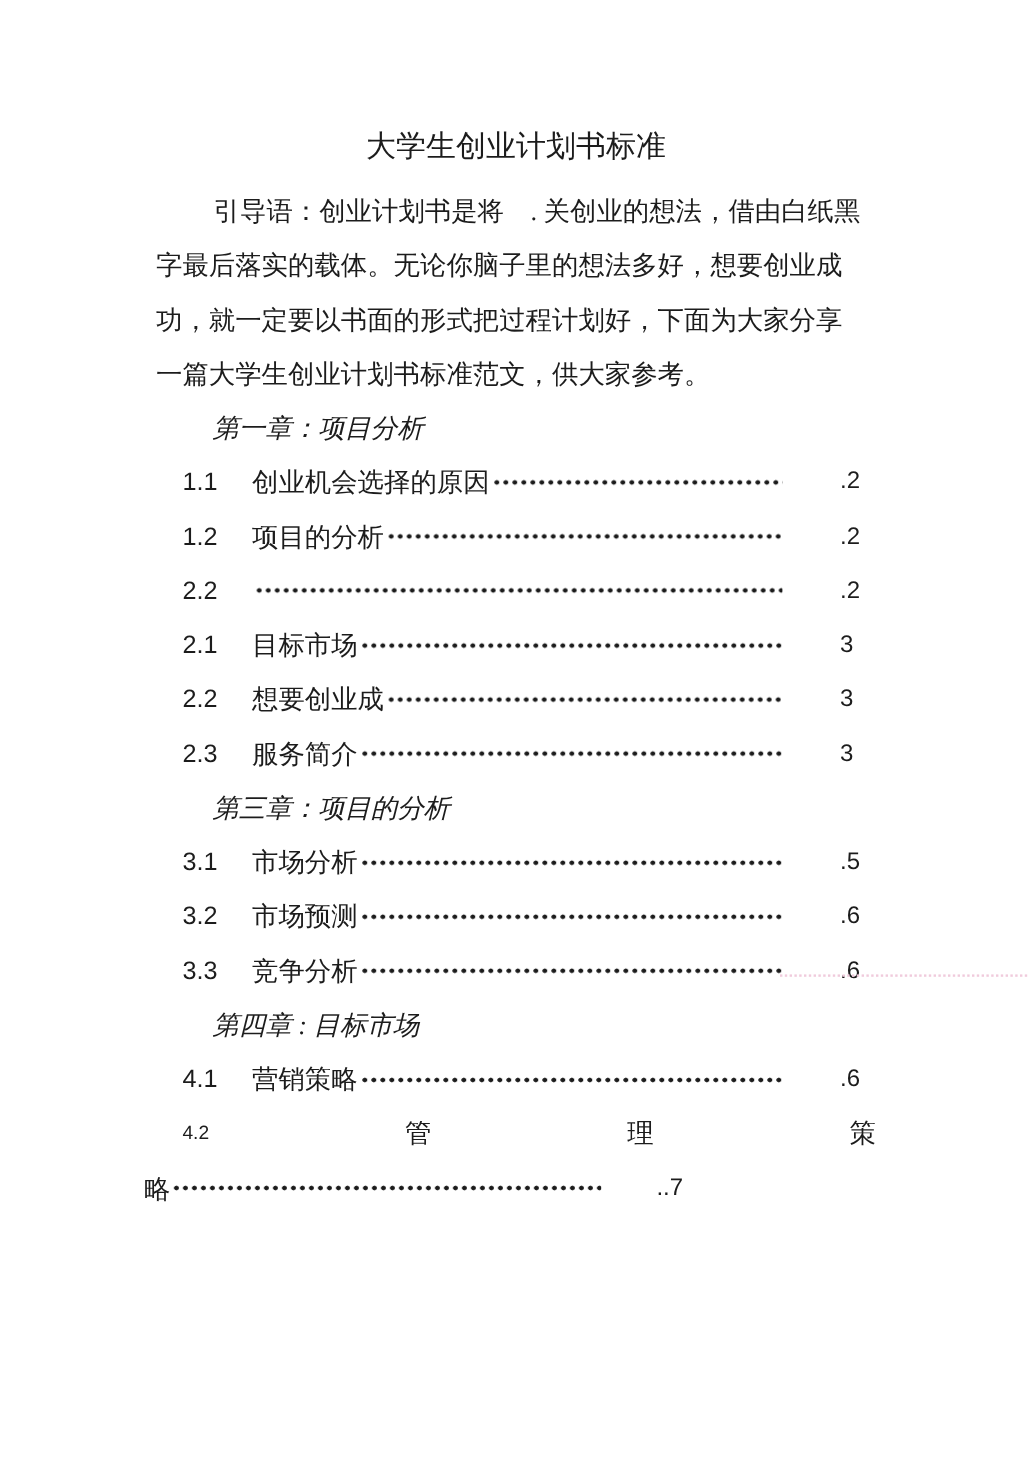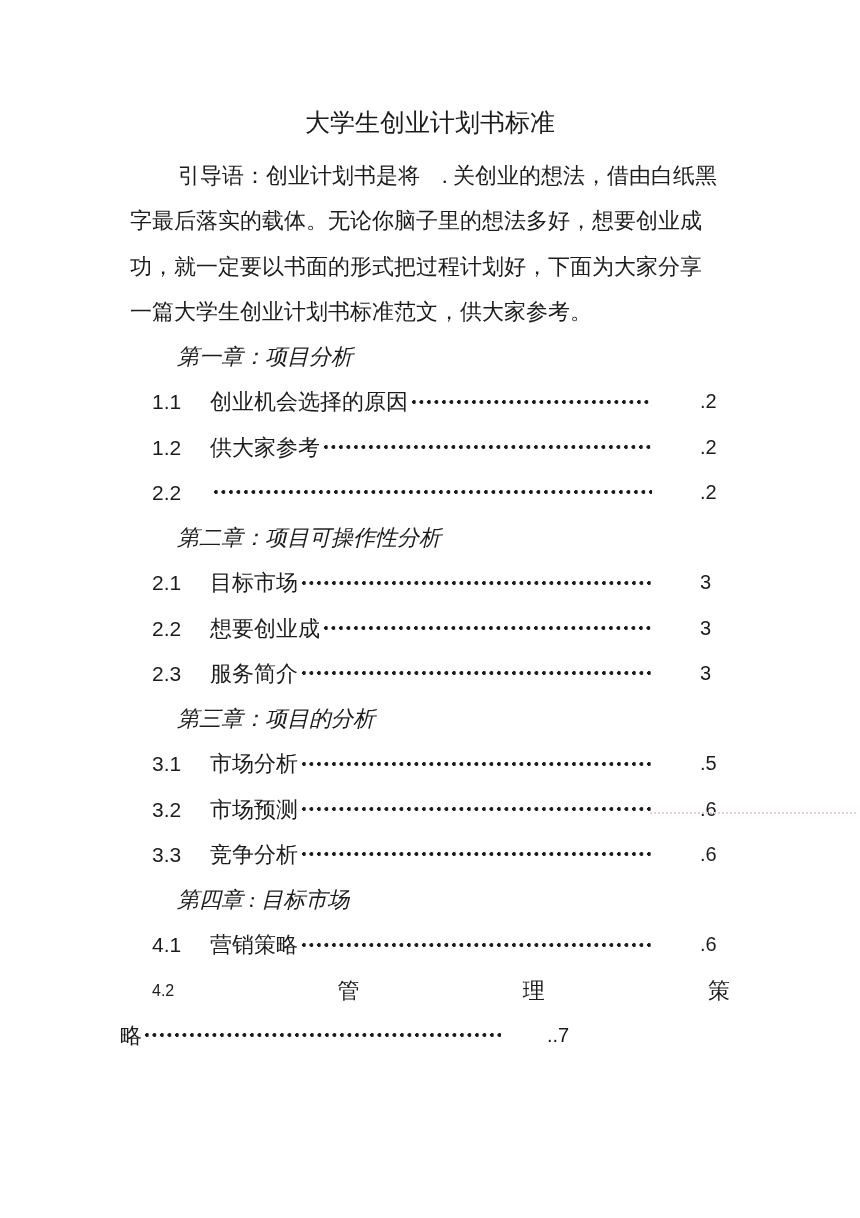--- a/index.html
+++ b/index.html
@@ -123,32 +123,31 @@
 
     <div class="line item">
       <span class="num">1.1</span>
       <span class="t">创业机会选择的原因</span>
       <span class="leader"></span>
       <span class="pg">.2</span>
     </div>
 
     <div class="line item">
       <span class="num">1.2</span>
-      <span class="t">供大家参考</span>
+      <span class="t">项目的分析</span>
       <span class="leader"></span>
       <span class="pg">.2</span>
     </div>
 
     <div class="line item">
       <span class="num">2.2</span>
       <span class="leader"></span>
       <span class="pg">.2</span>
     </div>
 
-    <div class="line chapter">第二章：项目可操作性分析</div>
 
     <div class="line item">
       <span class="num">2.1</span>
       <span class="t">目标市场</span>
       <span class="leader"></span>
       <span class="pg">3</span>
     </div>
 
     <div class="line item">
       <span class="num">2.2</span>

